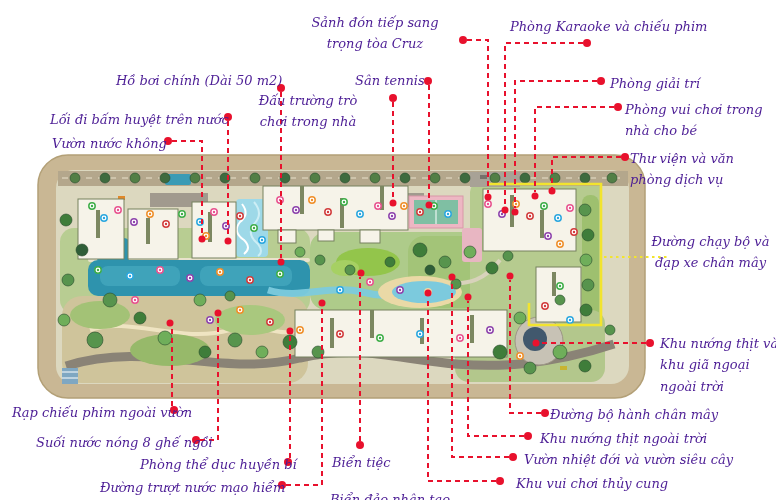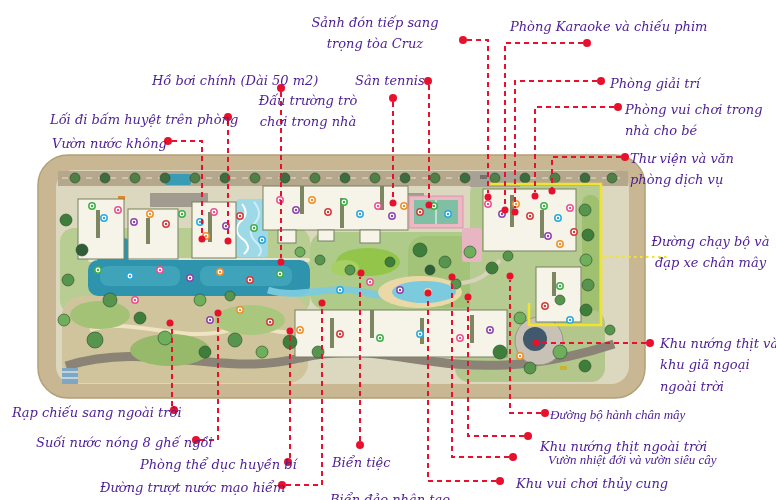--- a/index.html
+++ b/index.html
@@ -476,34 +476,34 @@
         <circle cx="218" cy="313" r="3.5"></circle>
     <circle cx="288" cy="462" r="4"></circle>
         <circle cx="290" cy="331" r="3.5"></circle>
     <circle cx="282" cy="485" r="4"></circle>
         <circle cx="322" cy="303" r="3.5"></circle>
   </g>
 </svg>
 
 <div class="lbl t-center" style="left:300px;top:12px;width:150px;">Sảnh đón tiếp sang trọng tòa Cruz</div>
 <div class="lbl nowrap" style="left:510px;top:16px;font-style:italic;">Phòng Karaoke và chiếu phim</div>
-<div class="lbl nowrap" style="left:116px;top:70px;margin-left:36px;">Hồ bơi chính (Dài 50 m2)</div>
+<div class="lbl nowrap" style="left:116px;top:70px;">Hồ bơi chính (Dài 50 m2)</div>
 <div class="lbl nowrap" style="left:355px;top:70px;">Sân tennis</div>
 <div class="lbl nowrap" style="left:610px;top:73px;">Phòng giải trí</div>
 <div class="lbl t-center" style="left:252px;top:90px;width:112px;">Đấu trường trò chơi trong nhà</div>
 <div class="lbl" style="left:625px;top:99px;width:150px;">Phòng vui chơi trong nhà cho bé</div>
-<div class="lbl nowrap" style="left:50px;top:109px;">Lối đi bấm huyệt trên phòng</div>
+<div class="lbl nowrap" style="left:50px;top:109px;">Lối đi bấm huyệt trên nước</div>
 <div class="lbl nowrap" style="left:52px;top:133px;">Vườn nước không</div>
 <div class="lbl" style="left:630px;top:148px;width:125px;">Thư viện và văn phòng dịch vụ</div>
 <div class="lbl t-center" style="left:648px;top:231px;width:125px;">Đường chạy bộ và đạp xe chân mây</div>
 <div class="lbl" style="left:660px;top:333px;width:120px;">Khu nướng thịt và khu giã ngoại ngoài trời</div>
-<div class="lbl nowrap" style="left:550px;top:404px;font-family:Liberation Serif, serif;">Đường bộ hành chân mây</div>
-<div class="lbl nowrap" style="left:540px;top:428px;margin-top:8px;">Khu nướng thịt ngoài trời</div>
-<div class="lbl nowrap" style="left:548px;top:449px;font-family:Liberation Serif, serif;">Vườn nhiệt đới và vườn siêu cây</div>
+<div class="lbl nowrap" style="left:550px;top:404px;">Đường bộ hành chân mây</div>
+<div class="lbl nowrap" style="left:540px;top:428px;">Khu nướng thịt ngoài trời</div>
+<div class="lbl nowrap" style="left:524px;top:449px;">Vườn nhiệt đới và vườn siêu cây</div>
 <div class="lbl nowrap" style="left:516px;top:473px;">Khu vui chơi thủy cung</div>
 <div class="lbl nowrap" style="left:330px;top:473px;margin-top:16px;">Biển đảo nhân tạo</div>
 <div class="lbl nowrap" style="left:332px;top:452px;">Biển tiệc</div>
-<div class="lbl nowrap" style="left:12px;top:402px;">Rạp chiếu sang ngoài trời</div>
+<div class="lbl nowrap" style="left:12px;top:402px;">Rạp chiếu phim ngoài vườn</div>
 <div class="lbl nowrap" style="left:36px;top:432px;">Suối nước nóng 8 ghế ngồi</div>
 <div class="lbl nowrap" style="left:100px;top:477px;">Đường trượt nước mạo hiểm</div>
 <div class="lbl nowrap" style="left:140px;top:454px;">Phòng thể dục huyền bí</div>
 
 </div>
 
 </body></html>

